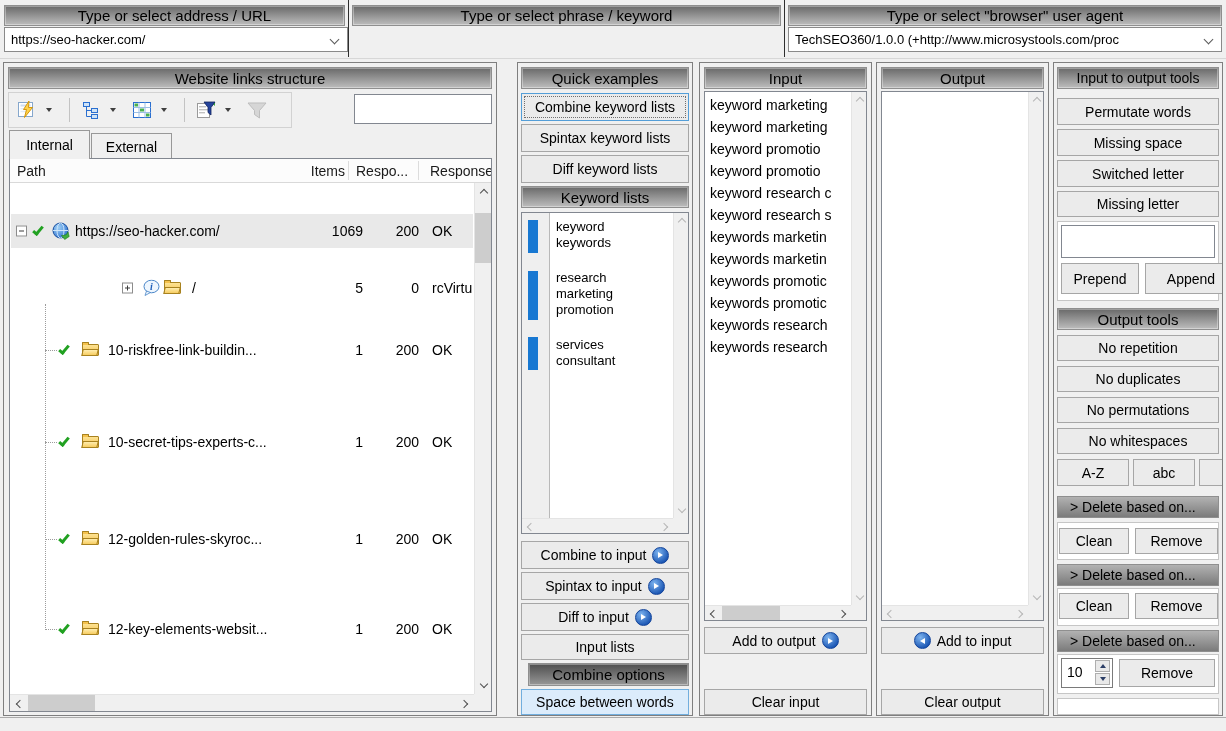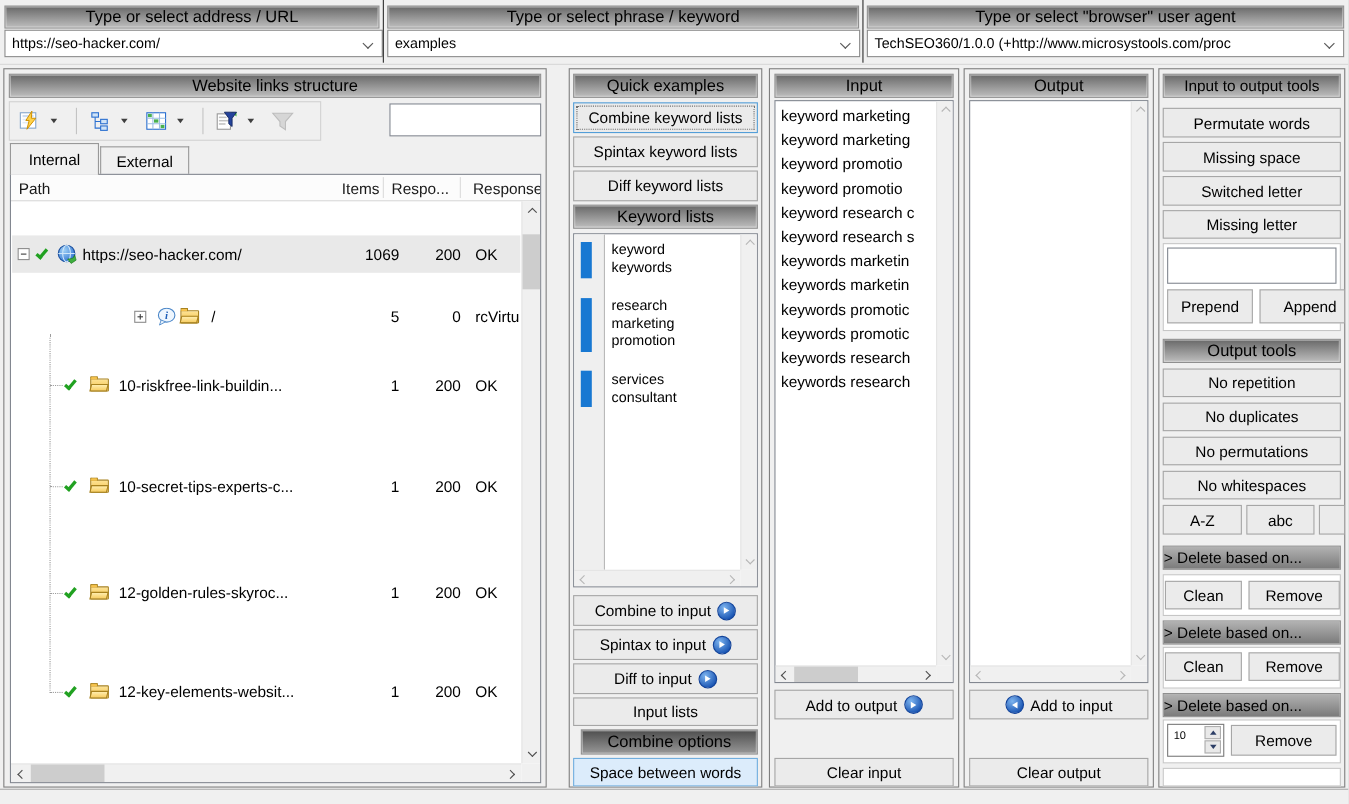--- a/index.html
+++ b/index.html
@@ -7,21 +7,21 @@
   .app{position:relative;width:1226px;height:731px;background:#f0f0f0;overflow:hidden;
        font-family:"Liberation Sans","DejaVu Sans",sans-serif;font-size:14px;color:#000;}
 
   
   .sechdr{position:absolute;height:22px;background:linear-gradient(#696969,#bdbdbd);
           box-shadow:inset 0 0 0 1px rgba(255,255,255,.35);border:1px solid #8f8f8f;
           display:flex;align-items:center;justify-content:center;font-size:15px;color:#000;overflow:hidden;white-space:nowrap;}
   .sechdr.dark{background:linear-gradient(#4e4e4e,#979797);}
   .subhdr{position:absolute;height:22px;background:linear-gradient(#b2b2b2,#7b7b7b);
           border:1px solid #8f8f8f;display:flex;align-items:center;justify-content:flex-start;
-          padding-left:0;font-size:14px;overflow:hidden;white-space:nowrap;}
+          padding-left:12px;font-size:14px;overflow:hidden;white-space:nowrap;}
   .btn{position:absolute;background:#ebebeb;border:1px solid #a6a6a6;display:flex;align-items:center;
        justify-content:center;gap:6px;font-size:14px;white-space:nowrap;overflow:hidden;cursor:default;}
   .btn.focus{border-color:#539ed8;}
   .btn.focus::after{content:"";position:absolute;inset:2px;border:1px dotted #6f6f6f;}
   .btn.toggled{background:#dcecfb;border-color:#71aede;}
   .editbox{position:absolute;background:#fff;border:1px solid #828790;display:flex;align-items:center;
            padding-left:5px;font-size:13px;overflow:hidden;}
   .combo{position:absolute;height:25px;background:#fff;border:1px solid #8a8a8a;display:flex;
          align-items:center;padding:0 20px 0 6px;font-size:13px;overflow:hidden;white-space:nowrap;}
   .cchev{position:absolute;right:9px;top:8px;width:7px;height:7px;border-right:1.4px solid #5a5a5a;
@@ -90,21 +90,21 @@
            background:radial-gradient(circle at 35% 30%,#7db4ef,#1c57b4 75%);
            border:1px solid #12439a;display:inline-flex;align-items:center;justify-content:center;}
   .tri{width:0;height:0;border:3.5px solid transparent;}
   .tri.r{border-left:5.5px solid #fff;margin-left:3px;}
   .tri.l{border-right:5.5px solid #fff;margin-right:3px;}
   .tri.sm.r{border-width:3px;border-left-width:4.5px;margin-left:1px;}
   .tri.sm.l{border-width:3px;border-right-width:4.5px;margin-right:1px;}
 
   
   .spinbox{position:absolute;background:#fff;border:1px solid #7a7a7a;}
-  .spinval{position:absolute;left:5px;top:5px;font-size:10px;}
+  .spinval{position:absolute;left:5px;top:5px;font-size:14px;}
   .spinbtn{position:absolute;right:2px;width:15px;height:12px;background:#e9e9e9;border:1px solid #aeaeae;
            display:flex;align-items:center;justify-content:center;}
   .sut{width:0;height:0;border-left:3.5px solid transparent;border-right:3.5px solid transparent;border-bottom:4.5px solid #2c3e66;}
   .sdt{width:0;height:0;border-left:3.5px solid transparent;border-right:3.5px solid transparent;border-top:4.5px solid #2c3e66;}
 
   .whitebox{position:absolute;background:#fff;border:1px solid #c6c6c6;}
   .statusbar{position:absolute;left:0;top:717px;width:1226px;height:14px;background:#f0f0f0;border-top:1px solid #ababab;}
 </style>
 </head>
 <body>
@@ -112,24 +112,20 @@
 <div class="app">
 
   <div class="sechdr" style="left:4px;top:5px;width:341px;height:21px">Type or select address / URL</div>
   <div class="combo" style="left:4px;top:27px;width:344px">
     <span>https://seo-hacker.com/</span>
     <span class="cchev"></span>
   </div>
   <div class="vline" style="left:348px"></div>
 
   <div class="sechdr" style="left:352px;top:5px;width:429px;height:21px">Type or select phrase / keyword</div>
-  <div class="combo" style="left:352px;top:27px;width:430px">
-    <span>examples</span>
-    <span class="cchev"></span>
-  </div>
   <div class="vline" style="left:784px"></div>
 
   <div class="sechdr" style="left:788px;top:5px;width:434px;height:21px">Type or select "browser" user agent</div>
   <div class="combo" style="left:788px;top:27px;width:434px">
     <span>TechSEO360/1.0.0 (+http://www.microsystools.com/proc</span>
     <span class="cchev"></span>
   </div>
   <div class="hline" style="top:58px"></div>
 
   <div class="panel" style="left:3px;width:494px">

